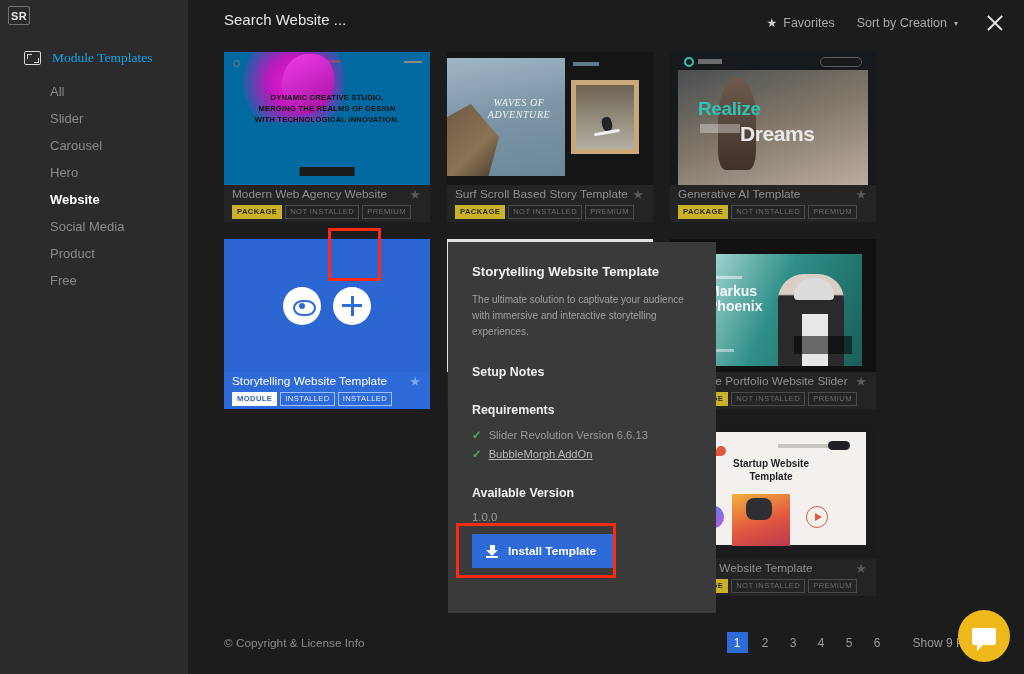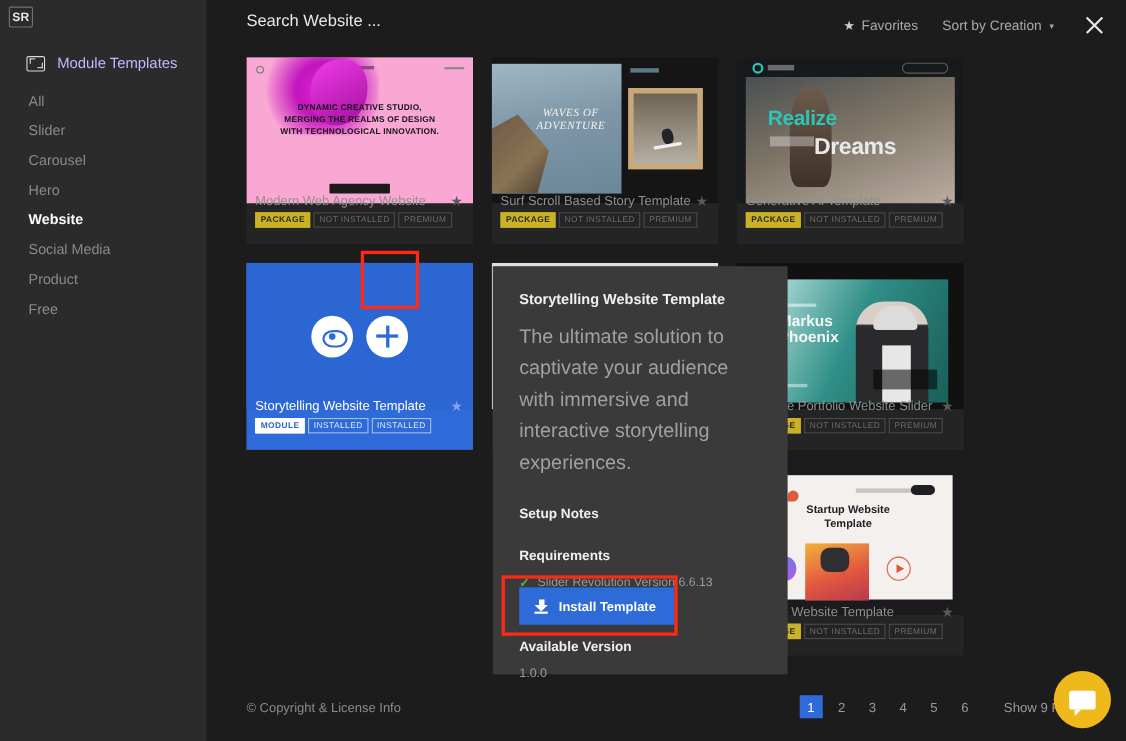--- a/index.html
+++ b/index.html
@@ -39,24 +39,24 @@
     content: ""; position: absolute; width: 4px; height: 4px;
   }
   .sb-section-ico::before {
     left: 1.5px; top: 1.5px;
     border-left: 1.6px solid #d8d8d8; border-top: 1.6px solid #d8d8d8;
   }
   .sb-section-ico::after {
     right: 1.5px; bottom: 1.5px;
     border-right: 1.6px solid #d8d8d8; border-bottom: 1.6px solid #d8d8d8;
   }
-  .sb-section-label { color: #c4b5fd; font-size: 13.5px; }
+  .sb-section-label { color: #0ea5e9; font-size: 13.5px; font-family: Liberation Serif, serif; }
   .sb-list { position: absolute; left: 0; top: 78px; width: 188px; }
   .sb-item {
-    height: 27px; padding-left: 26px;
+    height: 27px; padding-left: 50px;
     display: flex; align-items: center;
     color: #8a8a8a; font-size: 13px;
     cursor: pointer;
   }
   .sb-item.active { color: #ffffff; font-weight: bold; }
 
   
   .main {
     flex: 1; position: relative;
     background: #1c1c1c;
@@ -96,21 +96,21 @@
     grid-template-columns: repeat(3, 206px);
     grid-gap: 17px 17px;
   }
   .card {
     width: 206px; height: 170px;
     background: #242424;
     position: relative; overflow: hidden;
     cursor: pointer;
   }
   .thumb { width: 206px; height: 133px; position: relative; overflow: hidden; }
-  .card-meta { position: absolute; left: 0; bottom: 12px; width: 206px; height: 37px; padding: 0 8px; }
+  .card-meta { position: absolute; left: 0; bottom: 0; width: 206px; height: 37px; padding: 0 8px; }
   .card-title {
     color: #8f8f8f; font-size: 11.8px;
     position: absolute; left: 8px; top: 2px;
     white-space: nowrap;
   }
   .card-star {
     position: absolute; right: 9px; top: 2px;
     color: #5a5a5a; font-size: 13px;
   }
   .badges { position: absolute; left: 8px; top: 20px; display: flex; gap: 3px; }
@@ -154,21 +154,21 @@
   .plus-ico::before, .plus-ico::after {
     content: ""; position: absolute; background: #2f6ad9;
   }
   .plus-ico::before { left: 0; top: 8.5px; width: 20px; height: 3px; }
   .plus-ico::after  { top: 0; left: 8.5px; height: 20px; width: 3px; }
   .hl-box {
     position: absolute; border: 3px solid #ff2a14; pointer-events: none;
   }
 
   
-  .t-agency { background: #f9a8d4; width: 100%; height: 100%; position: relative; }
+  .t-agency { background: #0369a1; width: 100%; height: 100%; position: relative; }
   .t-agency .blob {
     position: absolute; left: 10px; top: -10px; width: 110px; height: 80px;
     background: radial-gradient(circle at 55% 50%, #e028d8 0%, #c215bd 35%, rgba(220,40,210,.15) 70%, rgba(255,255,255,0) 72%);
     filter: blur(1px);
   }
   .t-agency .blob2 {
     position: absolute; left: 58px; top: 2px; width: 52px; height: 60px;
     border-radius: 50% 40% 55% 45%;
     background: linear-gradient(150deg,#f03ce8,#a20f9e);
   }
@@ -293,21 +293,21 @@
   .t-startup .smalllogo { position: absolute; left: 36px; top: 14px; width: 10px; height: 10px; border-radius: 50% 50% 50% 0; background: #e2583f; }
 
   
   .detail-panel {
     position: absolute; left: 260px; top: 242px;
     width: 268px; height: 371px;
     background: #3a3a3a; z-index: 40;
     padding: 22px 24px 0 24px;
   }
   .dp-title { color: #f0f0f0; font-size: 13.2px; font-weight: bold; margin-bottom: 13px; }
-  .dp-desc { color: #a0a0a0; font-size: 18px; line-height: 1.58; }
+  .dp-desc { color: #a0a0a0; font-size: 10px; line-height: 1.58; }
   .dp-h { color: #f0f0f0; font-size: 12.4px; font-weight: bold; }
   .dp-setup { margin-top: 26px; }
   .dp-req { margin-top: 24px; }
   .req-list { margin-top: 11px; }
   .req-item { display: flex; align-items: center; gap: 7px; margin-bottom: 5px; }
   .check { color: #4caf50; font-size: 11.5px; font-weight: bold; }
   .req-text { color: #9a9a9a; font-size: 11.2px; }
   .req-text.link { color: #b9b9b9; text-decoration: underline; cursor: pointer; }
   .dp-ver { margin-top: 25px; }
   .dp-ver-val { color: #9a9a9a; font-size: 11.4px; margin-top: 11px; }

